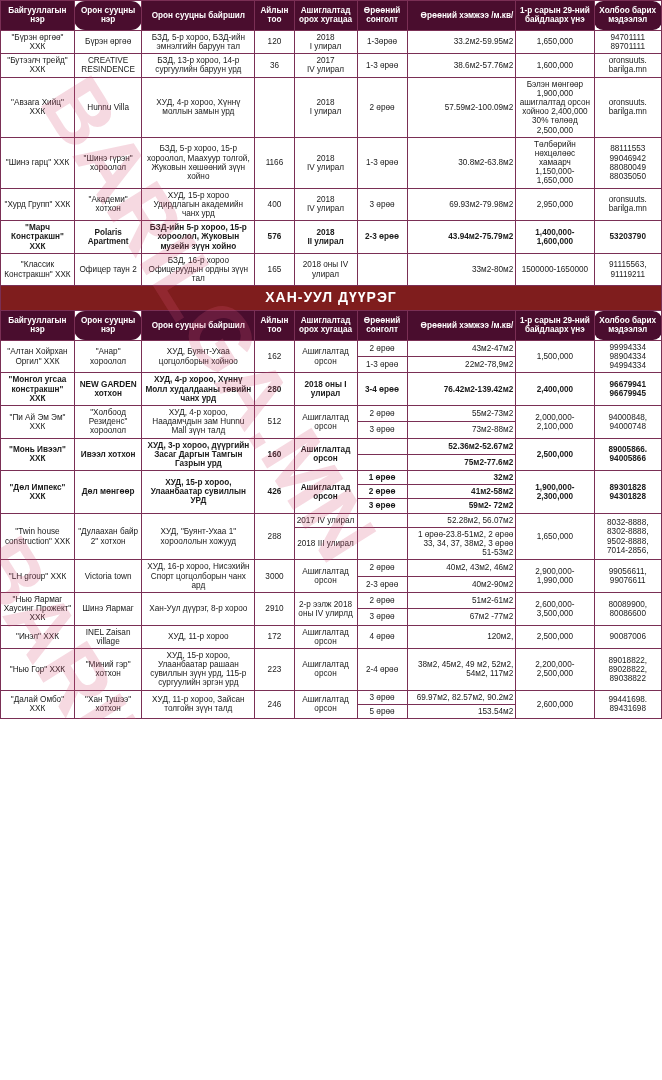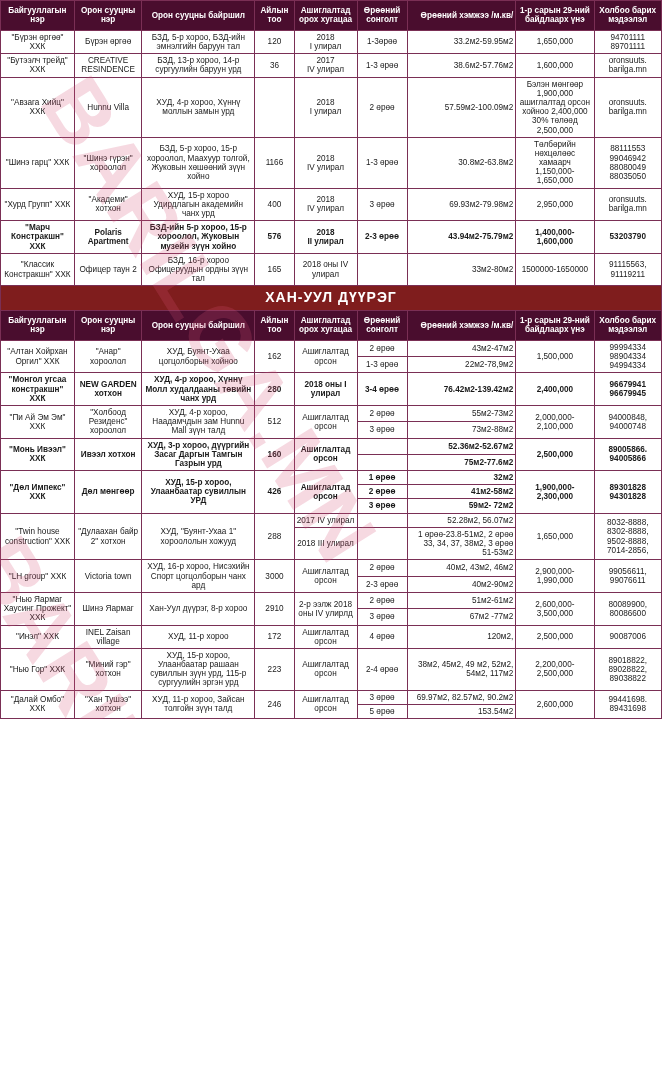--- a/index.html
+++ b/index.html
@@ -2,28 +2,28 @@
 <html><head>
 <meta charset="utf-8">
 <style>
   html,body{margin:0;padding:0;background:#fff;}
   body{width:662px;font-family:"Liberation Sans", sans-serif;color:#1a1a1a;position:relative;}
   .sheet{width:662px;position:relative;overflow:hidden;}
   table{border-collapse:collapse;width:662px;table-layout:fixed;}
   th,td{border:1px solid #7a2f55;padding:2px 2px;text-align:center;vertical-align:middle;font-size:8.2px;line-height:1.12;word-wrap:break-word;}
   thead th{background:#4a0d2e;color:#fff;font-size:8.2px;font-weight:bold;padding:5px 2px;line-height:1.15;}
   .c0{width:68px;}
-  .c1{width:62px;}
+  .c1{width:62px;border-radius:11px;}
   .c2{width:104px;text-align:center;}
   .c3{width:36px;}
   .c4{width:58px;margin-top:28px;}
   .c5{width:46px;margin-left:28px;}
   .c6{width:100px;text-align:right;}
   .c7{width:72px;}
-  .c8{width:62px;}
+  .c8{width:62px;border-radius:9px;}
   .bandrow td{background:#7f1d1d;color:#fff;font-weight:bold;font-size:14px;letter-spacing:1px;padding:4px 0;}
   .hdr2 td{background:#4a0d2e;color:#fff;font-weight:bold;font-size:8.2px;padding:5px 2px;line-height:1.15;}
   .bold td,td.bold{font-weight:bold;}
   .nm{font-size:8.2px;}
   .watermark{position:absolute;top:0;left:0;width:662px;height:1080px;pointer-events:none;z-index:5;overflow:hidden;}
   .wm-text{position:absolute;font-family:"Liberation Sans", sans-serif;font-weight:bold;color:rgba(214,84,120,0.22);white-space:nowrap;transform-origin:left top;}
   .wm1{font-size:86px;left:105px;top:60px;transform:rotate(58deg);}
   .wm2{font-size:86px;left:35px;top:520px;transform:rotate(58deg);}
 </style>
 </head>

